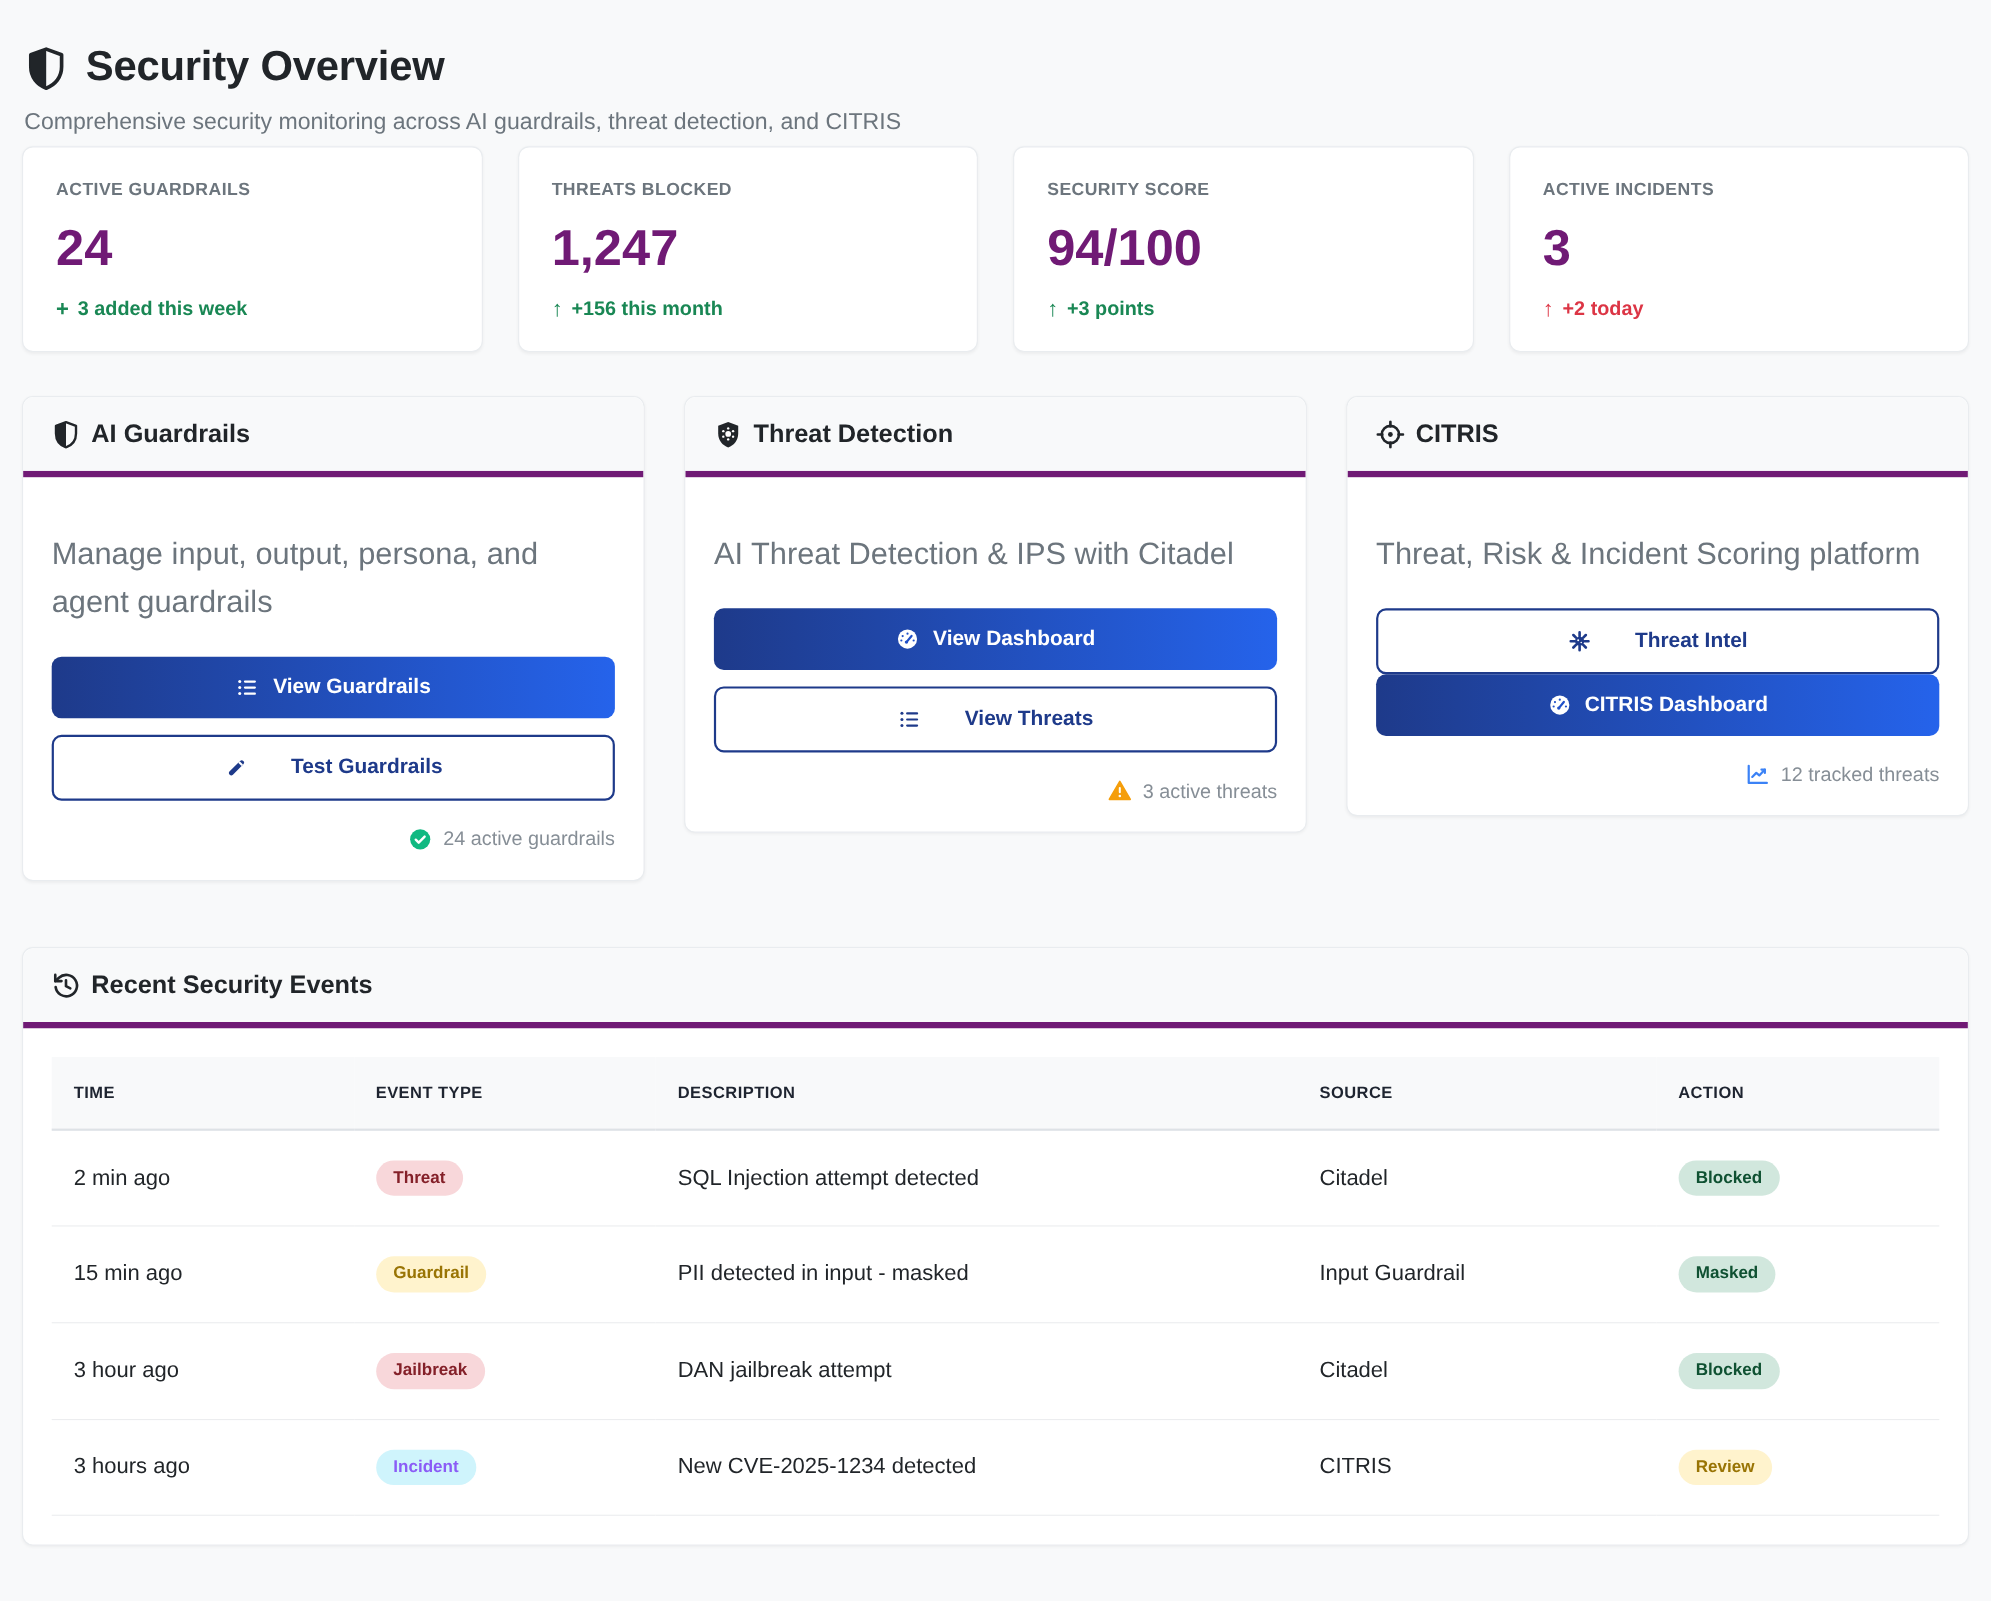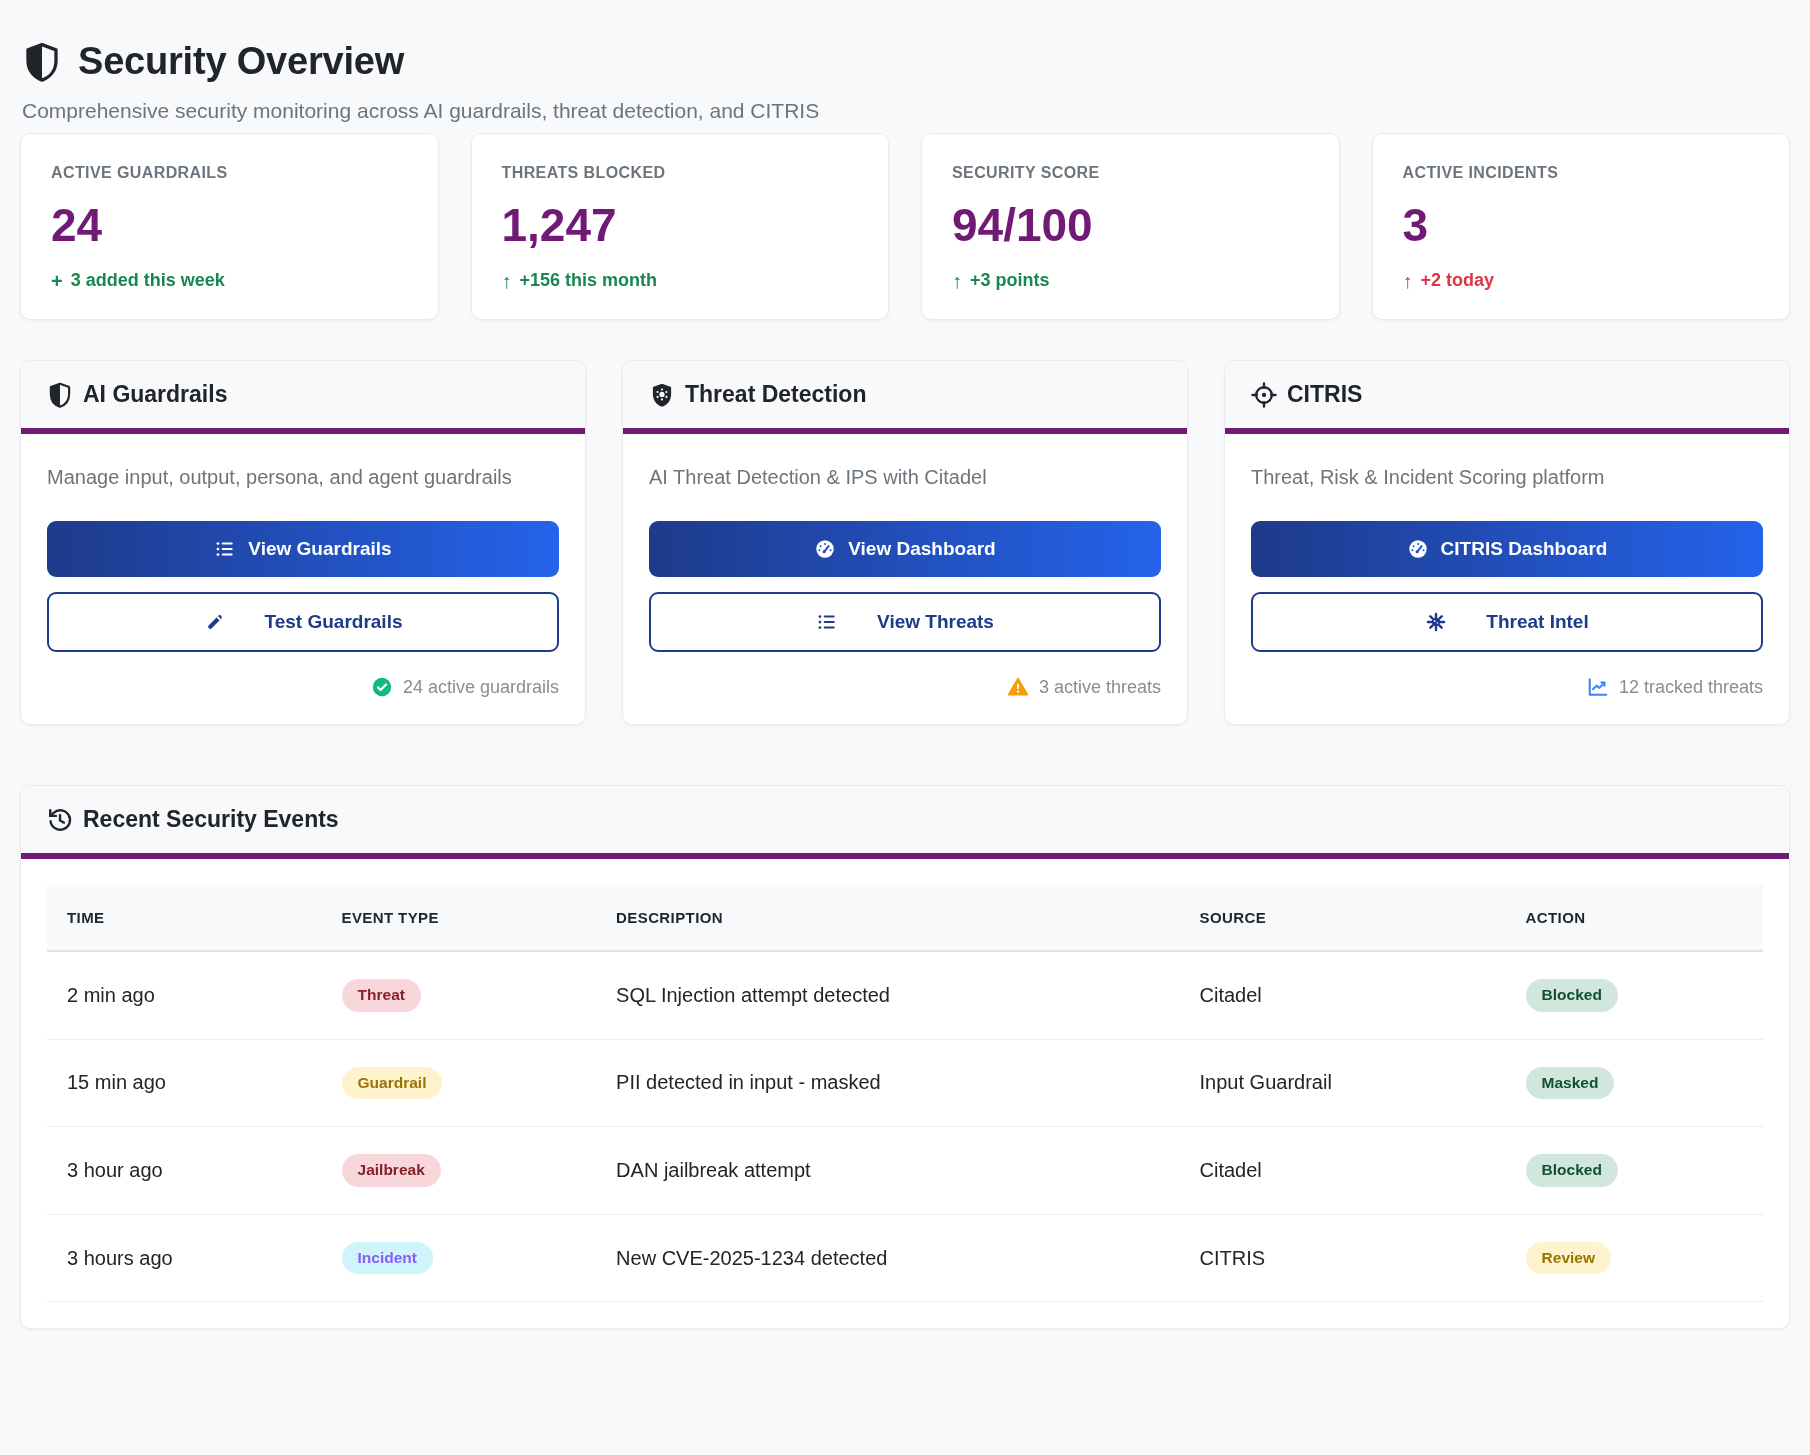--- a/index.html
+++ b/index.html
@@ -56,21 +56,21 @@
   .delta-symbol { font-size: 20px; font-weight: 700; line-height: 1; }
 
   
   .features-grid {
     display: grid;
     grid-template-columns: repeat(3, 1fr);
     gap: 36px;
     margin-top: 40px;
     align-items: start;
   }
-  .feature-desc { font-size: 20px; color: #6c757d; line-height: 1.55; margin-bottom: 28px; }
+  .feature-desc { font-size: 28px; color: #6c757d; line-height: 1.55; margin-bottom: 28px; margin-top: 20px; }
   .btn {
     display: flex; align-items: center; justify-content: center; gap: 12px;
     width: 100%;
     border-radius: 9px;
     font-size: 19px; font-weight: 700;
     padding: 17px 16px;
     cursor: pointer;
     font-family: inherit;
   }
   .btn svg { width: 22px; height: 22px; flex: 0 0 auto; }
@@ -282,43 +282,43 @@
     <div class="card-header">
       <svg viewBox="0 0 24 24" aria-hidden="true" stroke="#212529" stroke-width="2.2" fill="none" stroke-linecap="round">
         <circle cx="12" cy="12" r="7.2"></circle>
         <path d="M12 1.4 V5.2 M12 18.8 V22.6 M1.4 12 H5.2 M18.8 12 H22.6"></path>
         <circle cx="12" cy="12" r="2" fill="#212529" stroke="none"></circle>
       </svg>
       <div class="card-title">CITRIS</div>
     </div>
     <div class="card-body">
       <div class="feature-desc">Threat, Risk &amp; Incident Scoring platform</div>
+      <button class="btn btn-outline">
+        <svg viewBox="0 0 24 24" aria-hidden="true">
+          <g stroke="#1e3a8a" stroke-width="2.6" stroke-linecap="round">
+            <path d="M12 3.2 V7 M12 17 V20.8 M3.2 12 H7 M17 12 H20.8"></path>
+            <path d="M5.8 5.8 L8.4 8.4 M15.6 15.6 L18.2 18.2 M5.8 18.2 L8.4 15.6 M15.6 8.4 L18.2 5.8"></path>
+          </g>
+          <circle cx="12" cy="12" r="4.6" fill="#1e3a8a"></circle>
+          <circle cx="10.6" cy="11" r="1" fill="#ffffff"></circle>
+            <circle cx="13.6" cy="13.2" r="0.8" fill="#ffffff"></circle>
+        </svg>
+        <span>Threat Intel</span>
+      </button>
       <button class="btn btn-primary">
         <svg viewBox="0 0 24 24" aria-hidden="true">
           <circle cx="12" cy="12" r="9.5" fill="#ffffff"></circle>
           <circle cx="12" cy="6.6" r="1.1" fill="#2050c8"></circle>
             <circle cx="7.2" cy="9" r="1.1" fill="#2050c8"></circle>
           <circle cx="5.9" cy="13.4" r="1.1" fill="#2050c8"></circle>
             <circle cx="18.1" cy="13.4" r="1.1" fill="#2050c8"></circle>
           <path d="M11.2 14.8 L16 8.9" stroke="#2050c8" stroke-width="2.2" stroke-linecap="round"></path>
           <circle cx="11" cy="15" r="1.7" fill="#2050c8"></circle>
         </svg>
         <span>CITRIS Dashboard</span>
-      </button>
-      <button class="btn btn-outline">
-        <svg viewBox="0 0 24 24" aria-hidden="true">
-          <g stroke="#1e3a8a" stroke-width="2.6" stroke-linecap="round">
-            <path d="M12 3.2 V7 M12 17 V20.8 M3.2 12 H7 M17 12 H20.8"></path>
-            <path d="M5.8 5.8 L8.4 8.4 M15.6 15.6 L18.2 18.2 M5.8 18.2 L8.4 15.6 M15.6 8.4 L18.2 5.8"></path>
-          </g>
-          <circle cx="12" cy="12" r="4.6" fill="#1e3a8a"></circle>
-          <circle cx="10.6" cy="11" r="1" fill="#ffffff"></circle>
-            <circle cx="13.6" cy="13.2" r="0.8" fill="#ffffff"></circle>
-        </svg>
-        <span>Threat Intel</span>
       </button>
       <div class="feature-footer">
         <svg viewBox="0 0 24 24" aria-hidden="true" fill="none" stroke="#3b82f6" stroke-width="2.2" stroke-linecap="round" stroke-linejoin="round">
           <path d="M3 3.5 V20.5 H21"></path>
           <path d="M6.5 14.5 L10.5 10.5 L13.5 13 L19 7.2"></path>
           <path d="M15.6 7.2 H19 V10.6"></path>
         </svg>
         <span>12 tracked threats</span>
       </div>
     </div>

